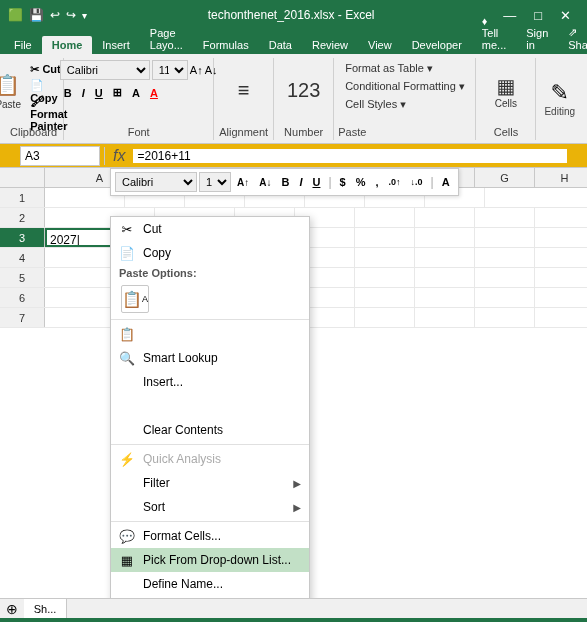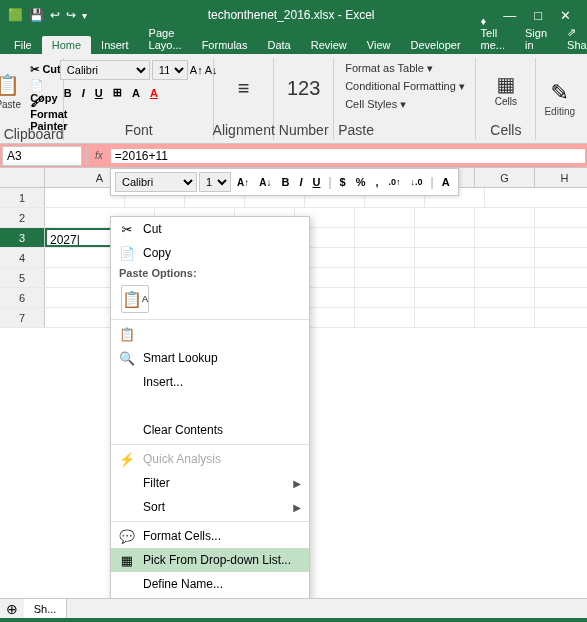--- a/index.html
+++ b/index.html
@@ -31,21 +31,21 @@
     .ribbon-tab {
       padding: 3px 10px;
       font-size: 11px;
       color: white;
       cursor: pointer;
       border-radius: 2px 2px 0 0;
     }
     .ribbon-tab.active {
       background: #f0f0f0;
       color: #217346;
-      font-weight: normal;
+      font-weight: bold;
     }
 
     
     .ribbon {
       background: #f0f0f0;
       border-bottom: 1px solid #c8c8c8;
       padding: 2px 4px;
       display: flex;
       align-items: center;
       height: 90px;
@@ -53,21 +53,21 @@
     .ribbon-group {
       display: flex;
       flex-direction: column;
       align-items: center;
       height: 82px;
       padding: 2px 4px;
       border-right: 1px solid #d0d0d0;
       min-width: 60px;
     }
     .ribbon-group-label {
-      font-size: 14px;
+      font-size: 11px;
       color: #444;
       margin-top: auto;
       padding-top: 2px;
     }
     .ribbon-group-content { display: flex; align-items: center; flex: 1; gap: 2px; }
 
     .rb-btn {
       display: flex;
       flex-direction: column;
       align-items: center;
@@ -88,37 +88,37 @@
       border-radius: 2px;
       font-size: 11px;
       font-weight: bold;
       border: 1px solid transparent;
       height: 20px;
       display: flex; align-items: center;
     }
 
     
     .formula-bar {
-      background: #fca5a5;
+      background: #eab308;
       border-bottom: 1px solid #c8c8c8;
       display: flex;
       align-items: center;
       height: 24px;
-      padding: 0 2px;
+      padding: 0 20px;
       gap: 4px;
     }
     .name-box {
       width: 80px;
       border: 1px solid #c8c8c8;
       padding: 1px 4px;
       font-size: 12px;
       height: 20px;
     }
     .formula-divider { width: 1px; background: #c8c8c8; height: 18px; }
-    .fx-label { font-size: 10px; font-style: italic; color: #555; padding: 0 4px; }
+    .fx-label { font-size: 16px; font-style: italic; color: #555; padding: 0 4px; }
     .formula-input { flex: 1; border: none; outline: none; font-size: 12px; padding: 0 4px; }
 
     
     .spreadsheet-area {
       display: flex;
       flex-direction: column;
       background: white;
       height: calc(622px - 30px - 24px - 90px - 24px - 24px);
       position: relative;
     }

